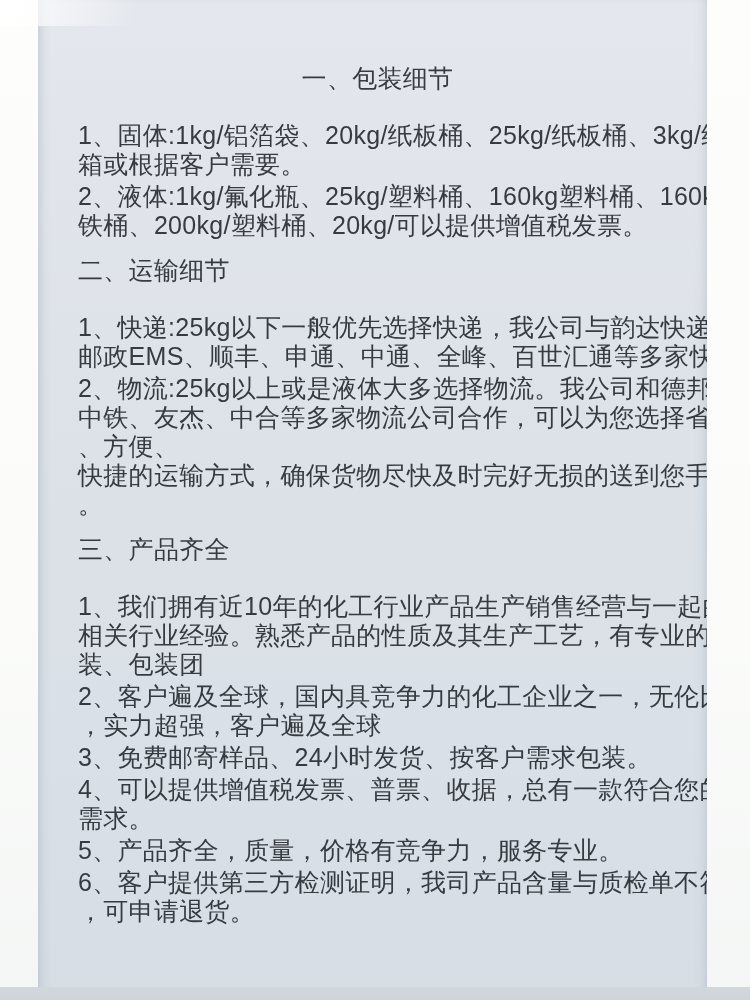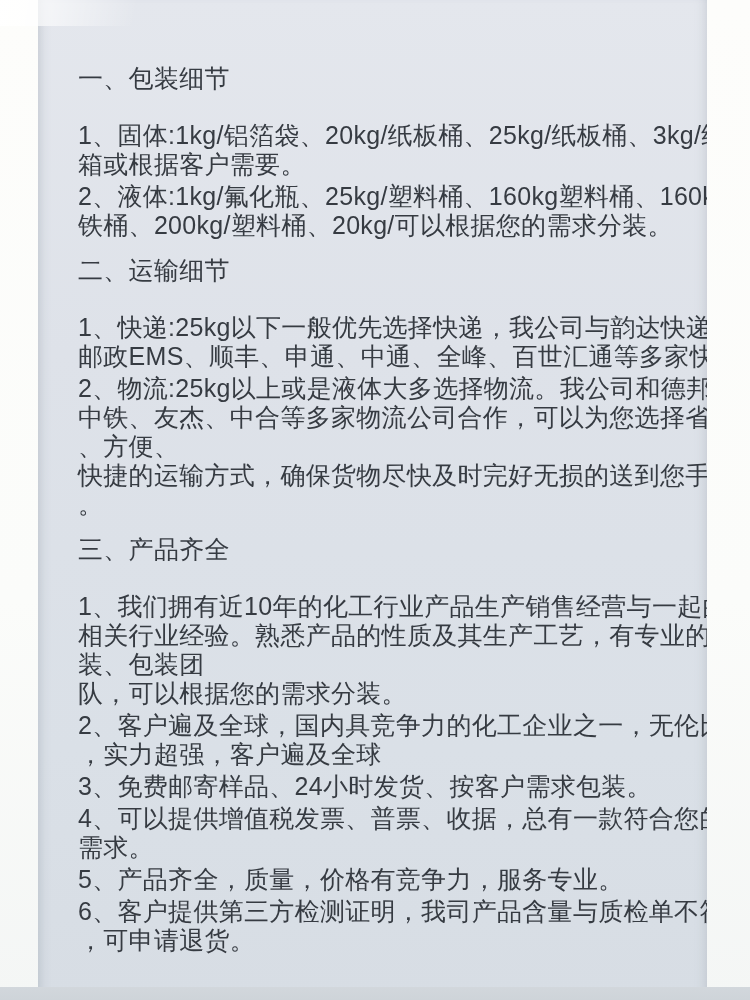--- a/index.html
+++ b/index.html
@@ -58,20 +58,21 @@
     line-height: 29px;
     color: #363b42;
     letter-spacing: 0.3px;
   }
   .heading {
     margin: 16px 0 28px 0;
     white-space: nowrap;
   }
   .heading:first-child {
     margin-top: 0;
+    text-align: center;
   }
   .para {
     margin: 0 0 3px 0;
   }
   .line {
     white-space: nowrap;
   }
 </style>
 </head>
 <body>
@@ -79,40 +80,39 @@
 <div class="page">
   <div class="content-area"></div>
   <div class="doc">
       <div class="heading">一、包装细节</div>
       <div class="para">
         <div class="line">1、固体:1kg/铝箔袋、20kg/纸板桶、25kg/纸板桶、3kg/纸</div>
         <div class="line">箱或根据客户需要。</div>
       </div>
       <div class="para">
         <div class="line">2、液体:1kg/氟化瓶、25kg/塑料桶、160kg塑料桶、160kg/</div>
-        <div class="line">铁桶、200kg/塑料桶、20kg/可以根据您的需求分装。</div>
+        <div class="line">铁桶、200kg/塑料桶、20kg/可以提供增值税发票。</div>
       </div>
       <div class="heading">二、运输细节</div>
       <div class="para">
         <div class="line">1、快递:25kg以下一般优先选择快递，我公司与韵达快递、</div>
         <div class="line">邮政EMS、顺丰、申通、中通、全峰、百世汇通等多家快递</div>
       </div>
       <div class="para">
         <div class="line">2、物流:25kg以上或是液体大多选择物流。我公司和德邦、</div>
         <div class="line">中铁、友杰、中合等多家物流公司合作，可以为您选择省钱</div>
         <div class="line">、方便、</div>
         <div class="line">快捷的运输方式，确保货物尽快及时完好无损的送到您手中</div>
         <div class="line">。</div>
       </div>
       <div class="heading">三、产品齐全</div>
       <div class="para">
         <div class="line">1、我们拥有近10年的化工行业产品生产销售经营与一起的</div>
         <div class="line">相关行业经验。熟悉产品的性质及其生产工艺，有专业的分</div>
         <div class="line">装、包装团</div>
-        <div class="line">队，可以根据您的需求分装。</div>
       </div>
       <div class="para">
         <div class="line">2、客户遍及全球，国内具竞争力的化工企业之一，无伦比</div>
         <div class="line">，实力超强，客户遍及全球</div>
       </div>
       <div class="para">
         <div class="line">3、免费邮寄样品、24小时发货、按客户需求包装。</div>
       </div>
       <div class="para">
         <div class="line">4、可以提供增值税发票、普票、收据，总有一款符合您的</div>

